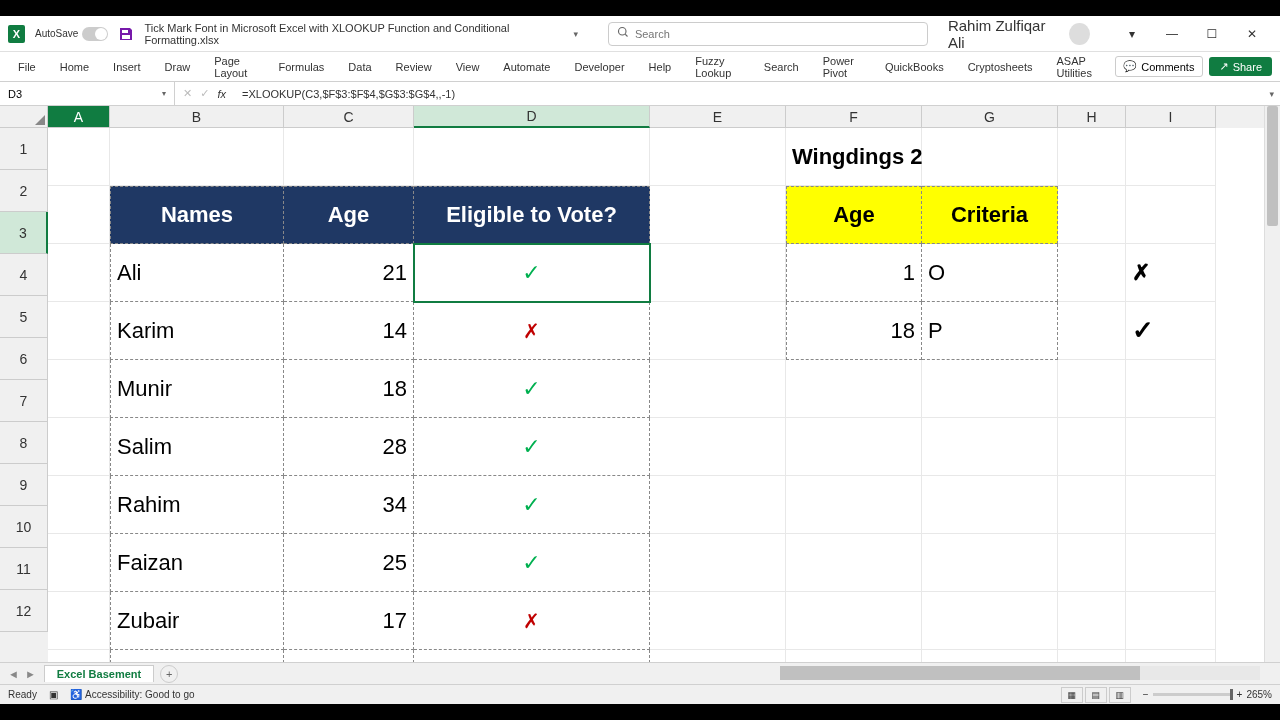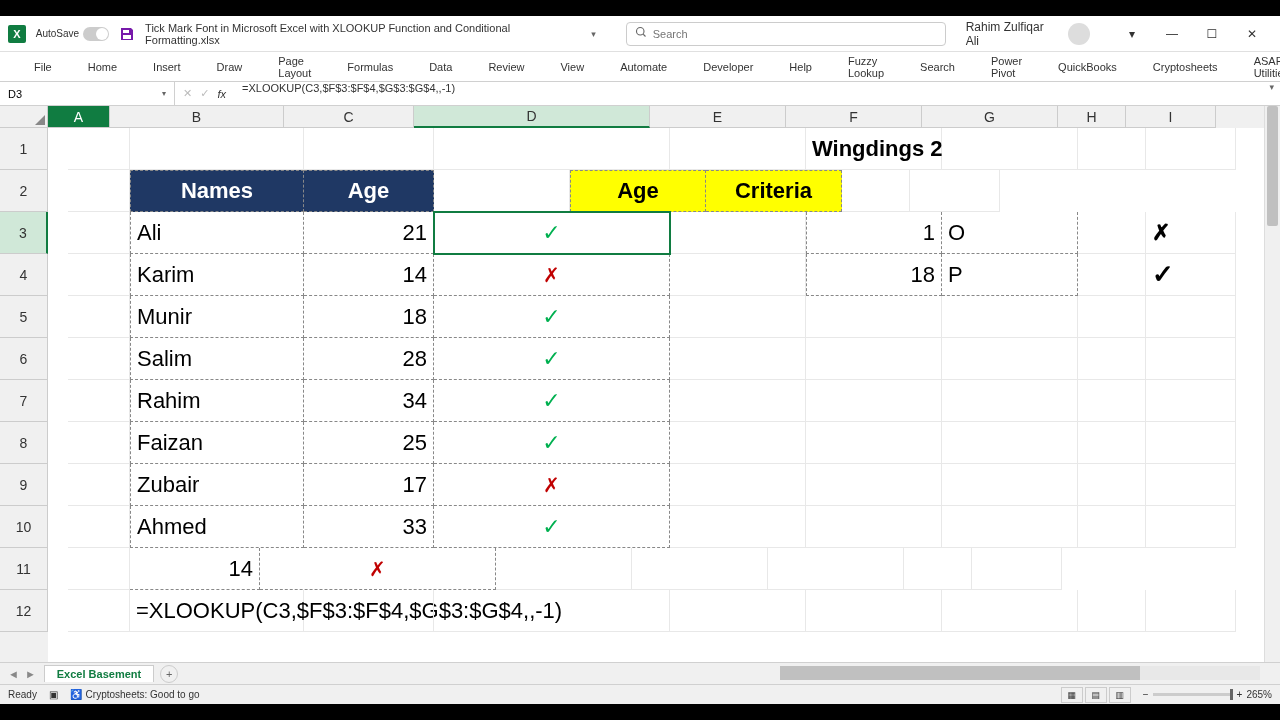--- a/index.html
+++ b/index.html
@@ -10,54 +10,54 @@
 .titlebar { height: 36px; background: #fff; display: flex; align-items: center; padding: 0 8px; gap: 10px; border-bottom: 1px solid #e0e0e0; }
 .excel-logo { width: 18px; height: 18px; background: #107c41; border-radius: 2px; display: flex; align-items: center; justify-content: center; color: #fff; font-weight: bold; font-size: 11px; }
 .autosave { display: flex; align-items: center; gap: 4px; font-size: 10px; color: #333; }
 .autosave-toggle { width: 26px; height: 14px; border-radius: 7px; background: #ccc; position: relative; }
 .autosave-toggle::after { content: ""; position: absolute; right: 1px; top: 1px; width: 12px; height: 12px; background: #fff; border-radius: 50%; }
 .save-icon { width: 16px; height: 16px; color: #7719aa; }
 .doc-title { font-size: 11px; color: #333; }
 .search-box { flex: 0 0 320px; height: 24px; border: 1px solid #ccc; border-radius: 4px; display: flex; align-items: center; padding: 0 8px; gap: 6px; margin-left: 20px; }
 .search-box input { border: none; outline: none; font-size: 11px; flex: 1; }
 .titlebar-spacer { flex: 1; }
-.user-name { font-size: 12px; color: #333; }
+.user-name { font-size: 15px; color: #333; }
 .user-avatar { width: 22px; height: 22px; border-radius: 50%; background: #ddd; }
 .win-controls { display: flex; gap: 0; margin-left: 12px; }
 .win-btn { width: 40px; height: 28px; display: flex; align-items: center; justify-content: center; color: #333; }
 
 
-.ribbon-tabs { height: 30px; background: #fff; display: flex; align-items: center; padding: 0 24px; gap: 16px; border-bottom: 1px solid #d0d0d0; font-size: 11px; }
+.ribbon-tabs { height: 30px; background: #fff; display: flex; align-items: center; padding: 0 8px; gap: 4px; border-bottom: 1px solid #d0d0d0; font-size: 11px; }
 .ribbon-tab { padding: 6px 10px; color: #333; cursor: pointer; }
 .ribbon-right { margin-left: auto; display: flex; gap: 6px; align-items: center; }
 .comments-btn { display: flex; align-items: center; gap: 4px; padding: 3px 8px; border: 1px solid #ccc; border-radius: 3px; font-size: 11px; }
 .share-btn { display: flex; align-items: center; gap: 4px; padding: 3px 10px; background: #107c41; color: #fff; border-radius: 3px; font-size: 11px; }
 
 
-.formula-bar { height: 24px; background: #fff; display: flex; border-bottom: 1px solid #d0d0d0; }
+.formula-bar { height: 24px; background: #fff; display: flex; align-items: center; border-bottom: 1px solid #d0d0d0; }
 .name-box { width: 175px; height: 100%; border-right: 1px solid #d0d0d0; padding: 0 8px; display: flex; align-items: center; font-size: 11px; justify-content: space-between; }
 .name-box-chev { color: #666; font-size: 8px; }
 .fx-controls { display: flex; align-items: center; gap: 8px; padding: 0 8px; color: #666; font-size: 11px; }
 .fx-label { font-style: italic; color: #333; }
 .formula-input { flex: 1; padding: 0 8px; font-size: 11px; color: #333; }
 
 
 .grid-wrap { flex: 1; position: relative; overflow: hidden; background: #fff; }
 .col-headers { position: absolute; top: 0; left: 48px; right: 16px; height: 22px; display: flex; background: #f0f0f0; }
 .col-h { border-right: 1px solid #ccc; border-bottom: 1px solid #ccc; display: flex; align-items: center; justify-content: center; font-size: 14px; color: #333; background: #f0f0f0; }
 .col-h.selected { background: #d0e8d8; border-bottom: 2px solid #107c41; }
 .col-h.active { background: #107c41; color: #fff; }
 .row-headers { position: absolute; top: 22px; left: 0; width: 48px; bottom: 0; background: #f0f0f0; }
 .row-h { height: 42px; border-right: 1px solid #ccc; border-bottom: 1px solid #ccc; display: flex; align-items: center; justify-content: center; font-size: 14px; color: #333; background: #f0f0f0; }
 .row-h.selected { background: #d0e8d8; border-right: 2px solid #107c41; }
 .corner { position: absolute; top: 0; left: 0; width: 48px; height: 22px; background: #f0f0f0; border-right: 1px solid #ccc; border-bottom: 1px solid #ccc; }
 .corner::after { content: ""; position: absolute; right: 2px; bottom: 2px; border-left: 10px solid transparent; border-bottom: 10px solid #888; }
 
 .cells { position: absolute; top: 22px; left: 48px; right: 16px; bottom: 0; }
-.cell-row { display: flex; height: 42px; padding-left: 20px; }
+.cell-row { display: flex; height: 58px; }
 .cell { border-right: 1px solid #e8e8e8; border-bottom: 1px solid #e8e8e8; display: flex; align-items: center; padding: 0 6px; font-size: 22px; color: #000; overflow: hidden; white-space: nowrap; }
 .cell.center { justify-content: center; }
 .cell.right { justify-content: flex-end; }
 .cell.bold { font-weight: bold; }
 
 
 .tbl-border { border-right: 1px dashed #888 !important; border-bottom: 1px dashed #888 !important; }
 .tbl-border-l { border-left: 1px dashed #888; }
 .tbl-border-t { border-top: 1px dashed #888; }
 
@@ -229,20 +229,21 @@
         <div class="cell cF bold" style="overflow:visible;">Wingdings 2</div>
         <div class="cell cG"></div>
         <div class="cell cH"></div>
         <div class="cell cI"></div>
       </div>
 
       <div class="cell-row">
         <div class="cell cA"></div>
         <div class="cell cB hdr-blue tbl-border tbl-border-l tbl-border-t">Names</div>
         <div class="cell cC hdr-blue tbl-border tbl-border-t">Age</div>
+        <div class="cell cD hdr-blue tbl-border tbl-border-t">Eligible to Vote?</div>
         <div class="cell cE"></div>
         <div class="cell cF hdr-yellow tbl-border tbl-border-l tbl-border-t">Age</div>
         <div class="cell cG hdr-yellow tbl-border tbl-border-t">Criteria</div>
         <div class="cell cH"></div>
         <div class="cell cI"></div>
       </div>
 
       <div class="cell-row">
         <div class="cell cA"></div>
         <div class="cell cB tbl-border tbl-border-l">Ali</div>
@@ -398,21 +399,21 @@
     <div class="sheet-tab">Excel Basement</div>
     <div class="sheet-add">+</div>
     <div class="hscroll">
       <div class="hscroll-thumb"></div>
     </div>
   </div>
 
   <div class="status-bar">
     <span>Ready</span>
     <span>▣</span>
-    <span>♿ <span>Cryptosheets: Good to go</span></span>
+    <span>♿ <span>Accessibility: Good to go</span></span>
     <div class="status-spacer"></div>
     <div class="view-btns">
       <div class="view-btn">▦</div>
       <div class="view-btn">▤</div>
       <div class="view-btn">▥</div>
     </div>
     <div class="zoom">
       <span>−</span>
       <div class="zoom-slider"></div>
       <span>+</span>

